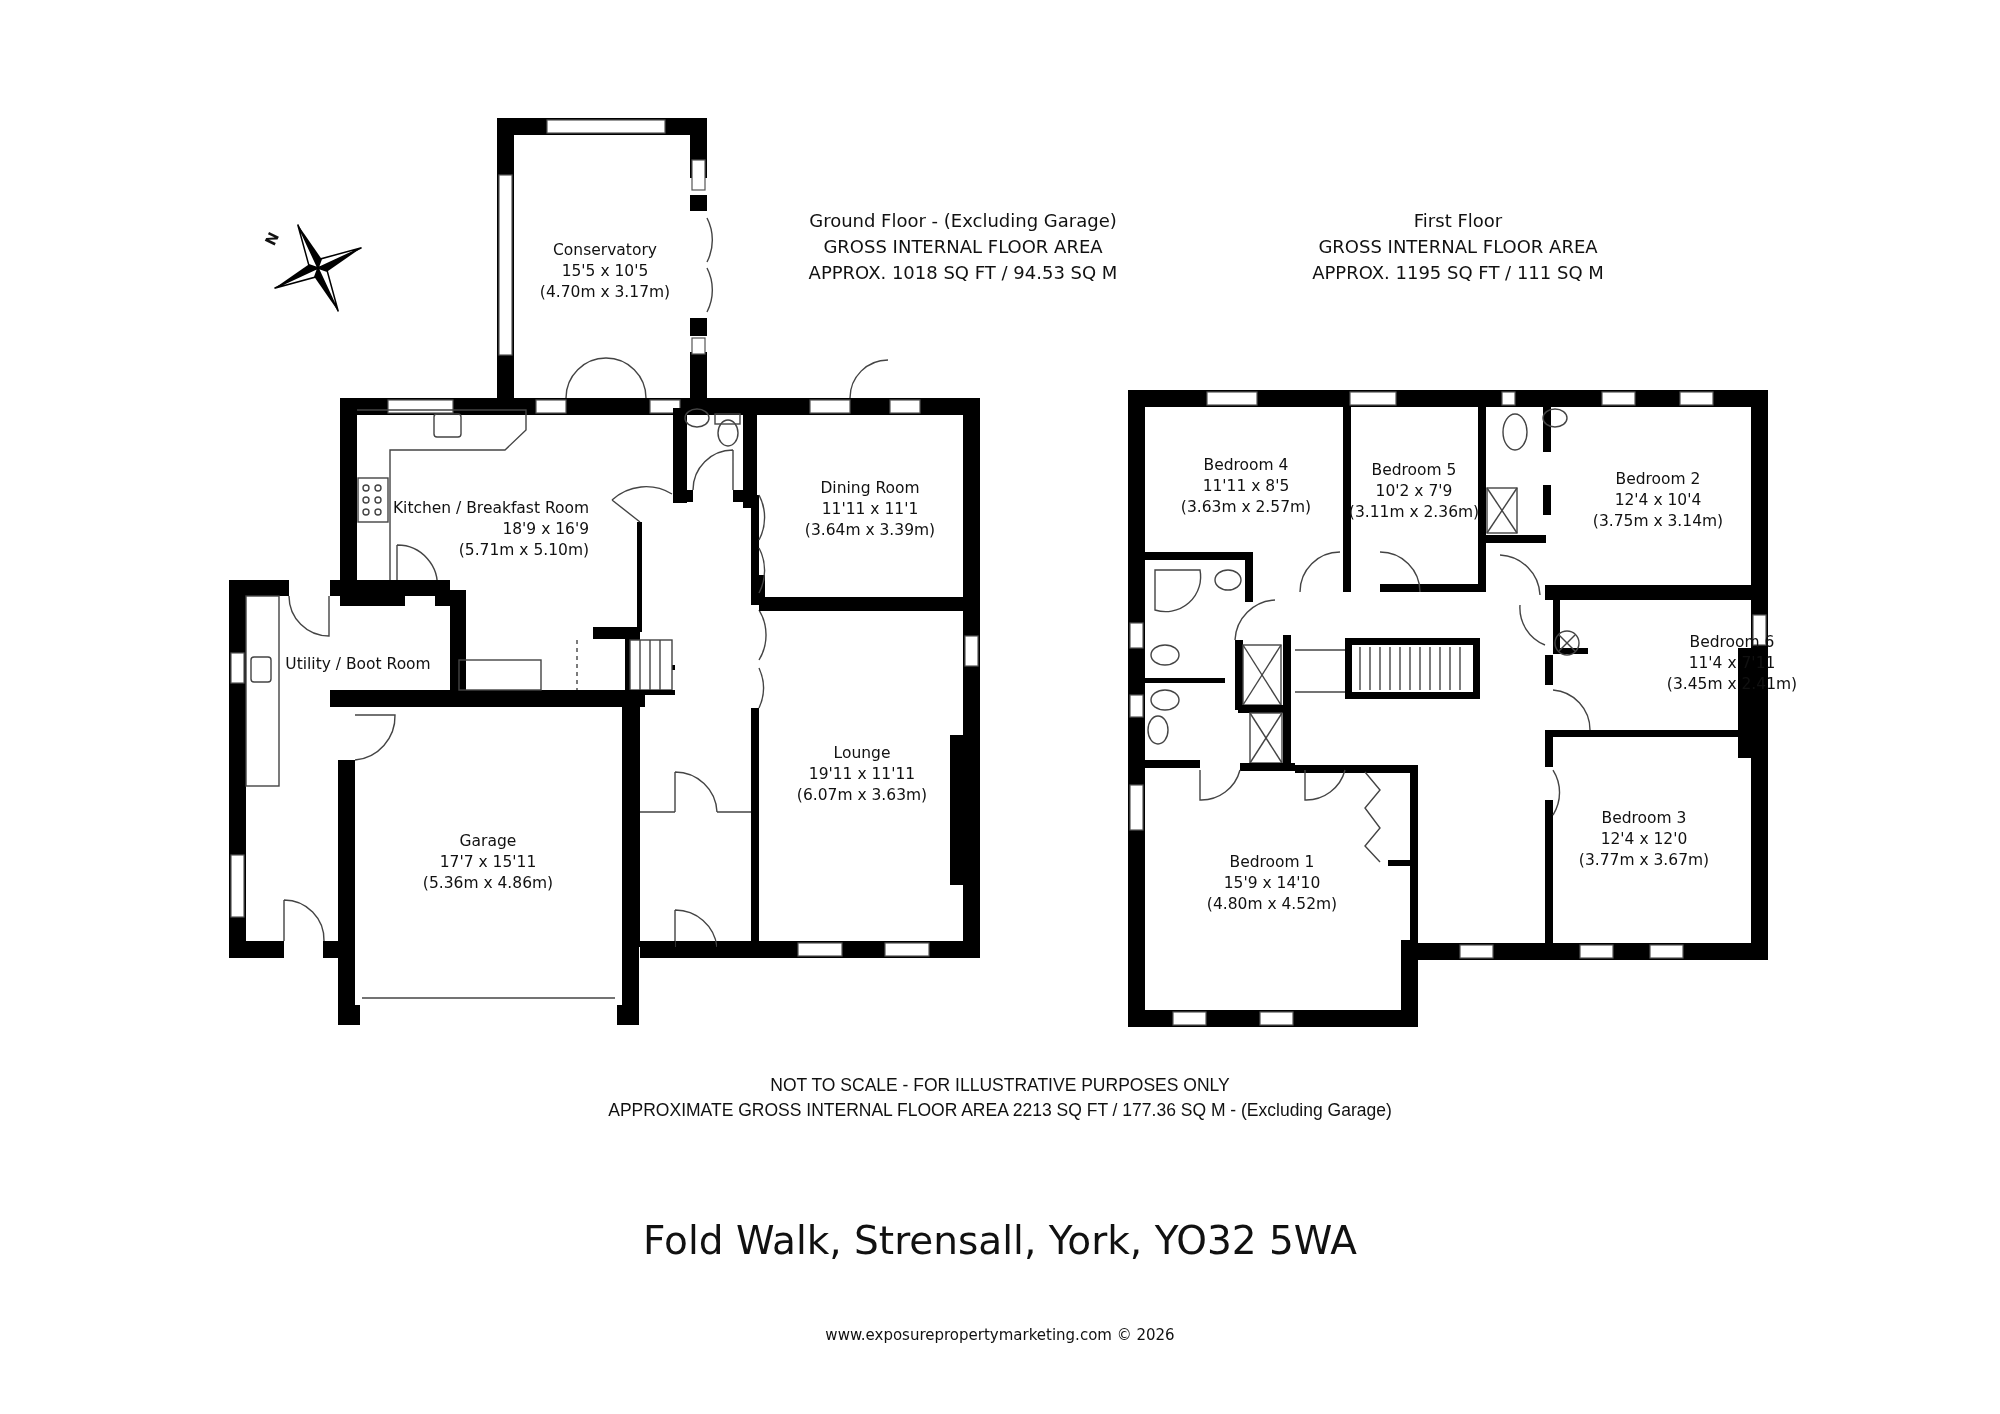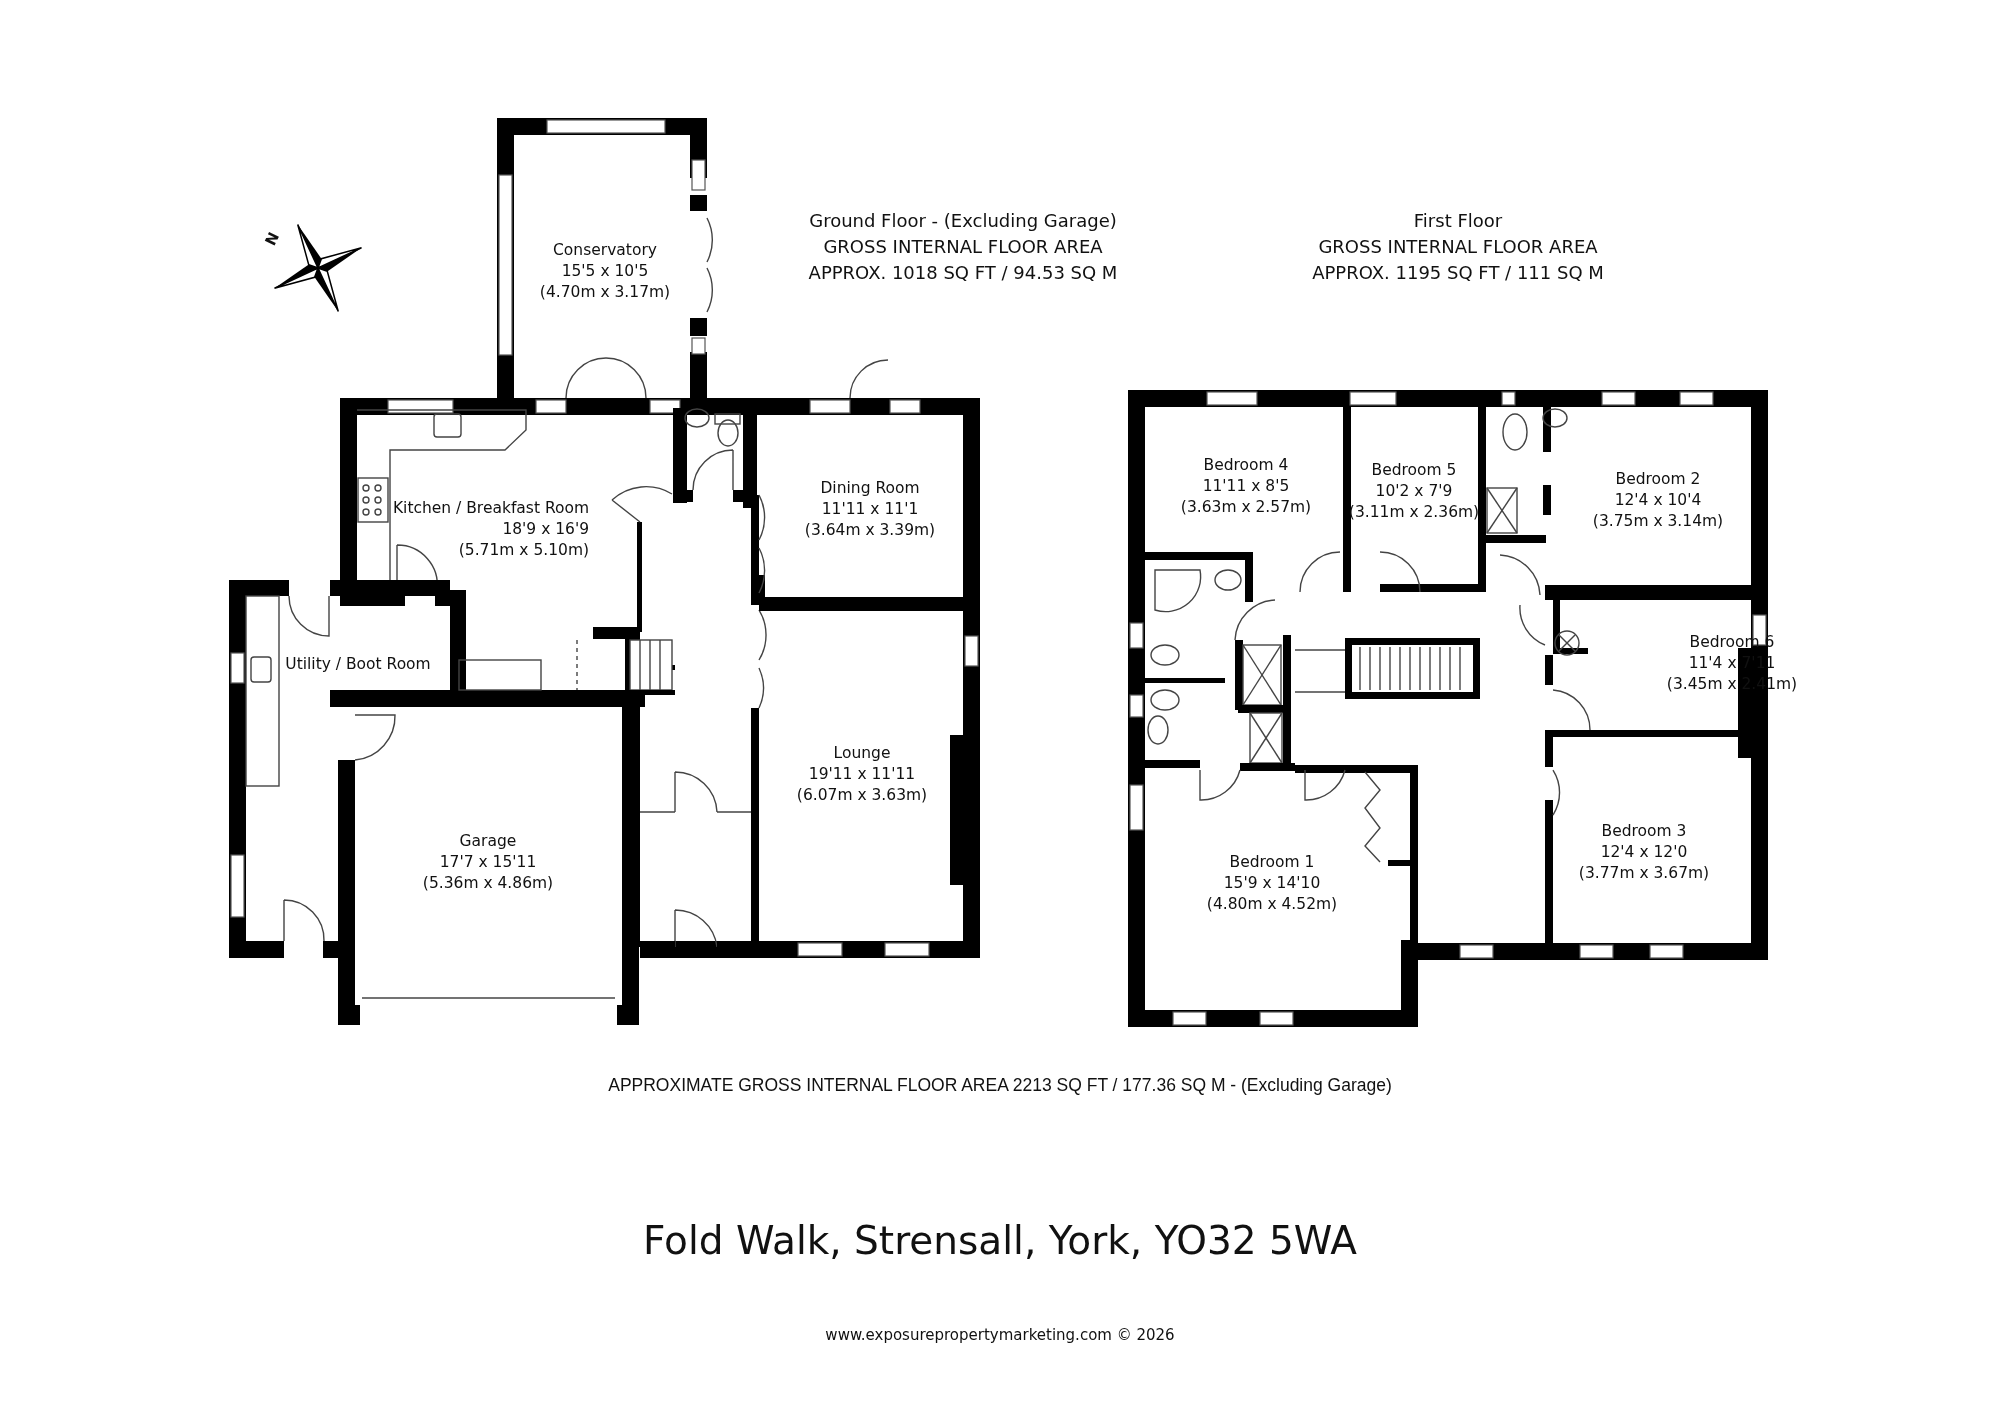--- a/index.html
+++ b/index.html
@@ -317,24 +317,25 @@
 <div class="room-label" style="left:1732px; top:604px;margin-top:28px;">
   <span>Bedroom 6</span>
   <span>11'4 x 7'11</span>
   <span>(3.45m x 2.41m)</span>
 </div>
 <div class="room-label" style="left:1272px; top:852px;">
   <span>Bedroom 1</span>
   <span>15'9 x 14'10</span>
   <span>(4.80m x 4.52m)</span>
 </div>
-<div class="room-label" style="left:1644px; top:808px;margin-top:13px;">
+<div class="room-label" style="left:1644px; top:808px;">
   <span>Bedroom 3</span>
   <span>12'4 x 12'0</span>
   <span>(3.77m x 3.67m)</span>
 </div>
 
 <div class="disclaimer">
+  <span>NOT TO SCALE - FOR ILLUSTRATIVE PURPOSES ONLY</span>
   <span>APPROXIMATE GROSS INTERNAL FLOOR AREA 2213 SQ FT / 177.36 SQ M - (Excluding Garage)</span>
 </div>
 
 <div class="address">Fold Walk, Strensall, York, YO32 5WA</div>
 <div class="website">www.exposurepropertymarketing.com © 2026</div>
 
 </body></html>

